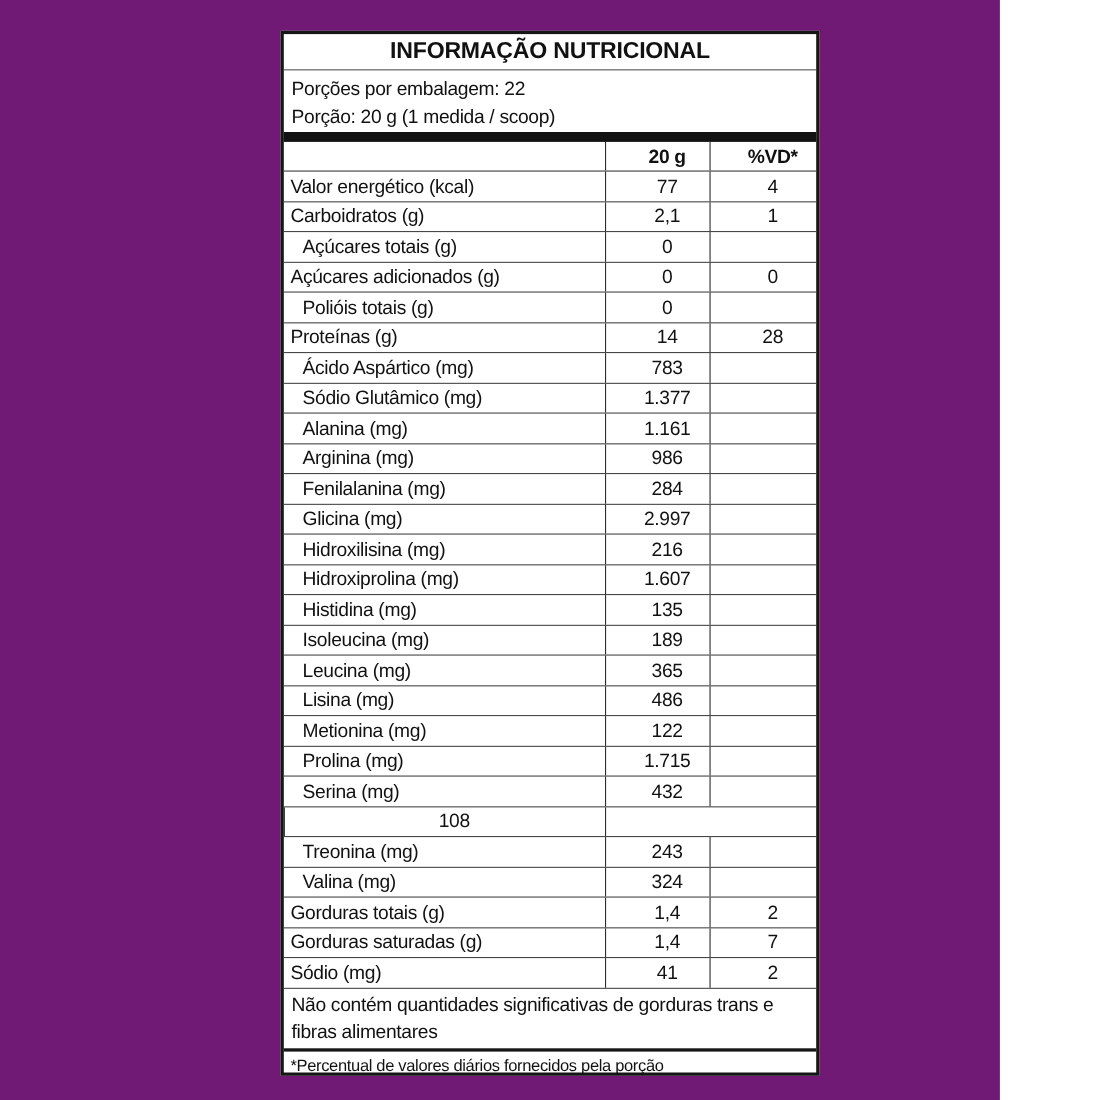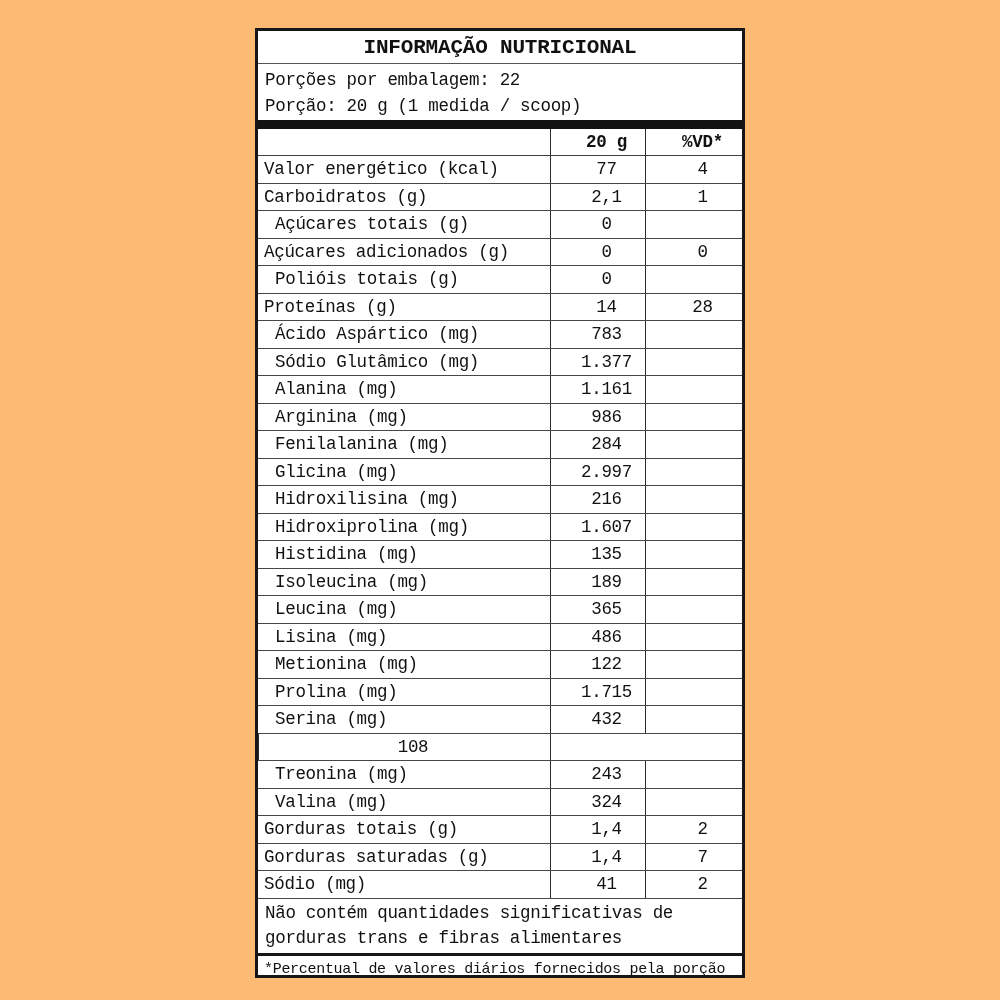--- a/index.html
+++ b/index.html
@@ -2,21 +2,21 @@
 <html><head>
 <meta charset="utf-8">
 <style>
   * { margin: 0; padding: 0; box-sizing: border-box; }
   html, body {
     width: 1000px; height: 1000px;
     background: #ffffff;
     font-family: "Liberation Sans", sans-serif;
     color: #111;
   }
-  .canvas { position: relative; width: 1000px; height: 1000px; background: #fdba74; font-family: Liberation Mono, monospace; }
+  .canvas { position: relative; width: 909px; height: 1000px; background: #701a75; }
 
   .label {
     position: absolute;
     left: 255px; top: 28px;
     width: 490px; height: 950px;
     border: 3px solid #161616;
     background: #fff;
     display: flex;
     flex-direction: column;
     letter-spacing: -0.3px;

